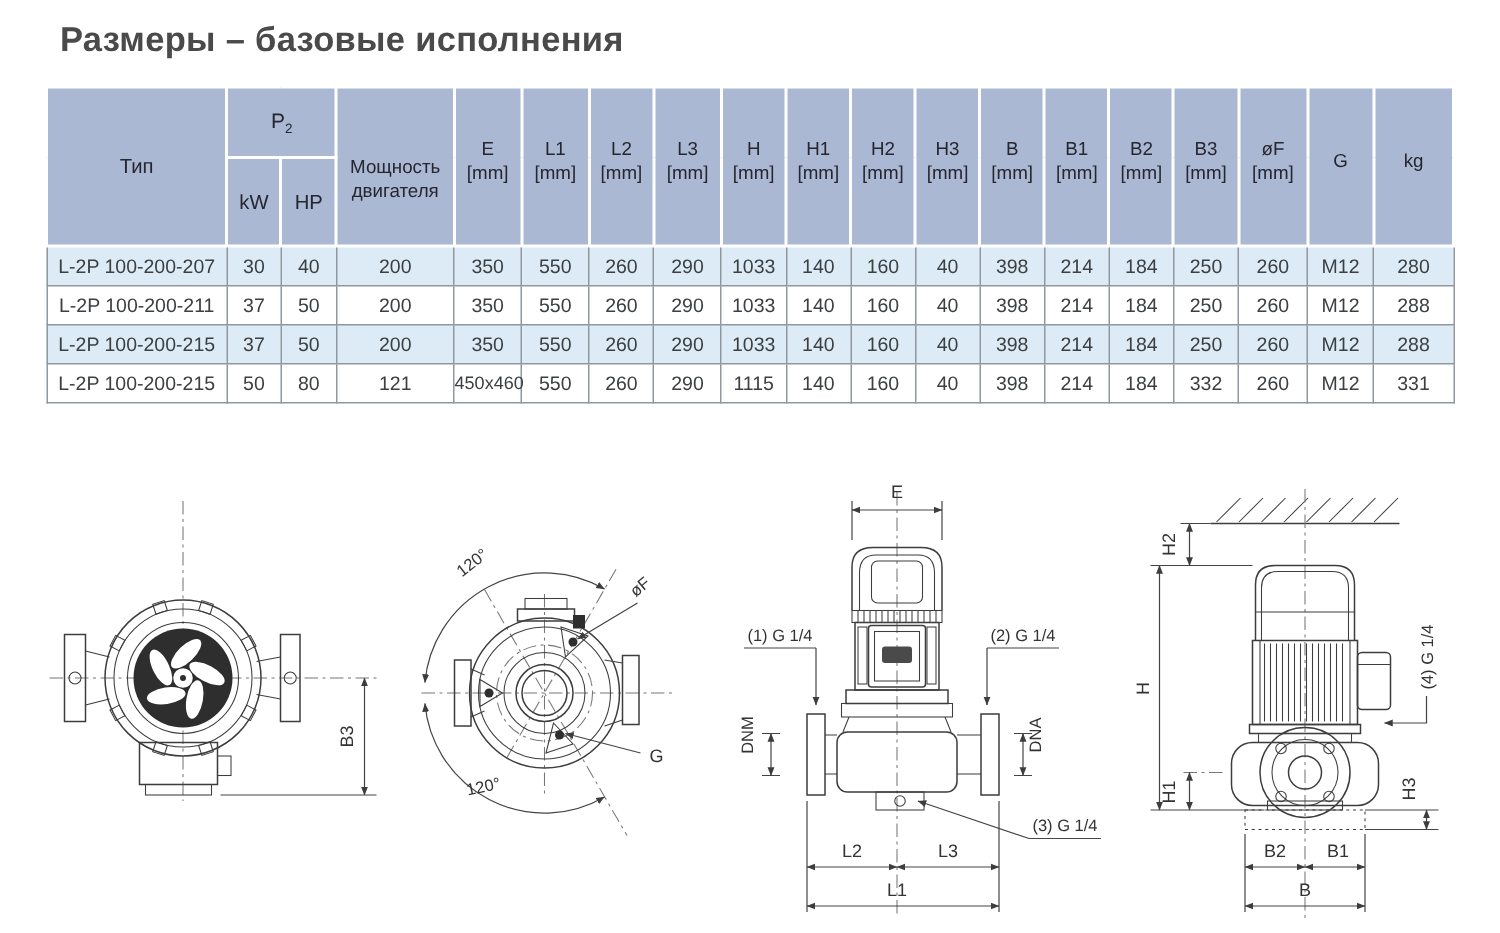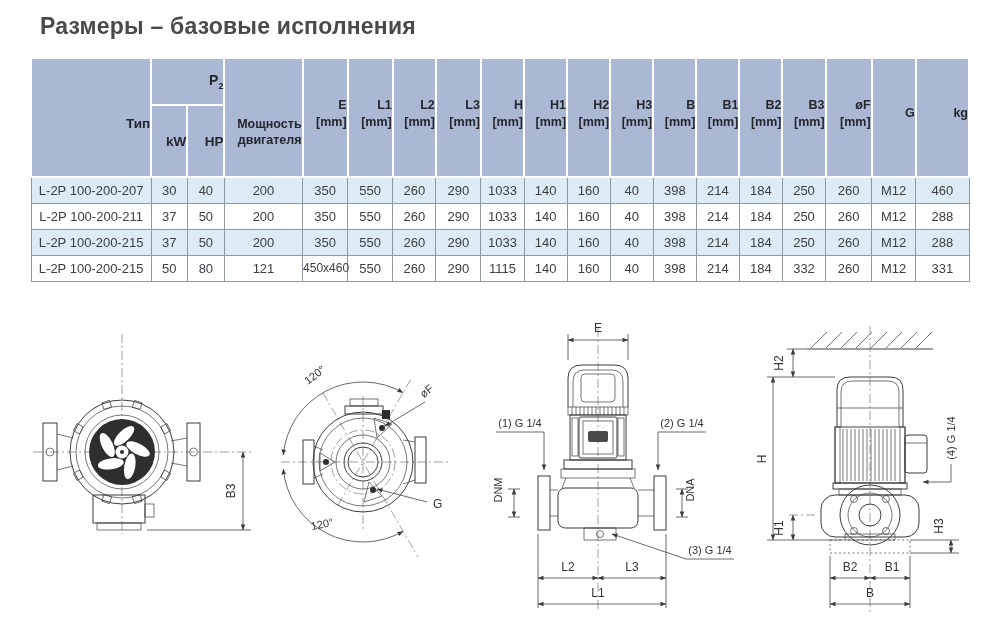--- a/index.html
+++ b/index.html
@@ -12,28 +12,28 @@
     --header_text:#26262e;
   }
   *{margin:0;padding:0;box-sizing:border-box;}
   html,body{width:1000px;height:622px;background:#fff;overflow:hidden;
     font-family:"Liberation Sans","DejaVu Sans",sans-serif;}
   .page{position:relative;width:1000px;height:622px;background:#fff;}
   .title{position:absolute;left:40px;top:13px;font-size:23px;font-weight:bold;
     color:var(--title_color);letter-spacing:.2px;}
   table.dim{position:absolute;left:30px;top:57px;width:940px;border-collapse:collapse;
     table-layout:fixed;font-size:13px;color:var(--text_color);}
-  table.dim th{background:var(--header_bg);border:2px solid #fff;font-weight:bold;
-    color:var(--header_text);text-align:right;}
+  table.dim th{background:var(--header_bg);border:2px solid #fff;font-weight:normal;
+    color:var(--header_text);text-align:center;}
   th.c-type{vertical-align:bottom;padding-bottom:45px;font-size:13.5px;}
   th.c-p2{height:47px;vertical-align:middle;font-size:14px;}
   th.c-p2 sub{font-size:9px;}
   th.c-power{vertical-align:bottom;padding-bottom:28px;font-size:12.5px;line-height:1.3;}
   th.c-unit{vertical-align:middle;font-size:12.5px;line-height:1.3;padding-bottom:8px;}
-  tr.subrow th{height:72px;vertical-align:middle;font-size:13.5px;}
+  tr.subrow th{height:59px;vertical-align:middle;font-size:13.5px;}
   table.dim td{border:1px solid var(--border_color);height:26px;text-align:center;
     background:#fff;white-space:nowrap;}
   table.dim tr:nth-child(odd) td{background:var(--row_alt_bg);}
   td.type-cell{text-align:left;margin-left:48px;}
   td.tight{font-size:12px;}
   .drawings{position:absolute;left:0;top:308px;width:1000px;height:314px;}
   svg{position:absolute;overflow:visible;}
   svg text{font-family:"Liberation Sans","DejaVu Sans",sans-serif;font-size:12px;fill:#333;}
   svg text.sm{font-size:11px;}
   .ol{stroke:var(--line_color);stroke-width:1;fill:none;}
@@ -158,21 +158,21 @@
           <td>1033</td>
           <td>140</td>
           <td>160</td>
           <td>40</td>
           <td>398</td>
           <td>214</td>
           <td>184</td>
           <td>250</td>
           <td>260</td>
           <td>M12</td>
-          <td>460</td>
+          <td>280</td>
         </tr>
         <tr>
           <td class="type-cell">L-2P 100-200-211</td>
           <td>37</td>
           <td>50</td>
           <td>200</td>
           <td>350</td>
           <td>550</td>
           <td>260</td>
           <td>290</td>

